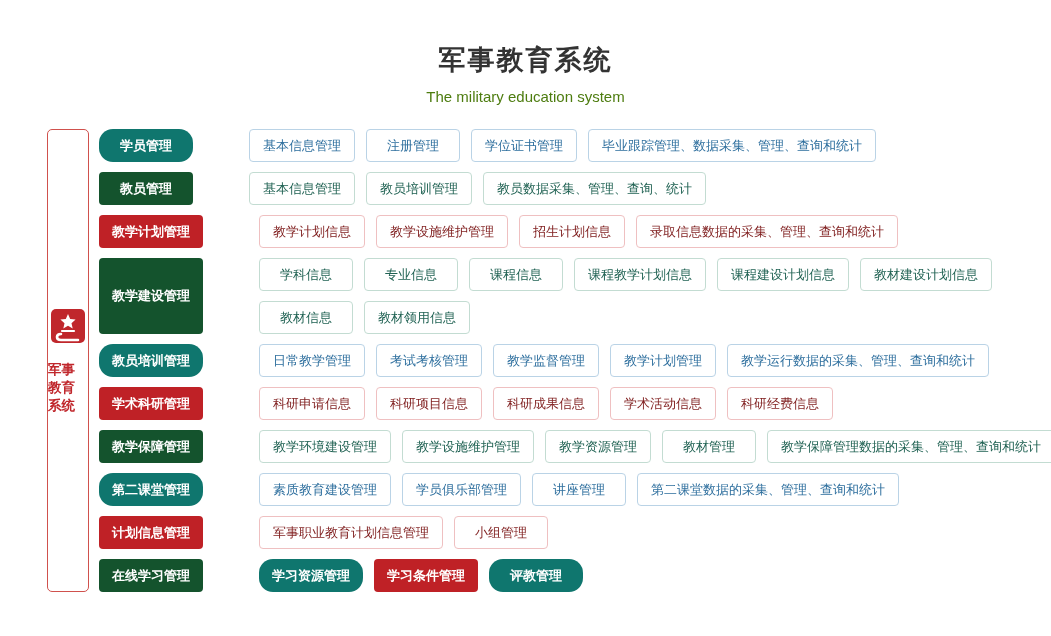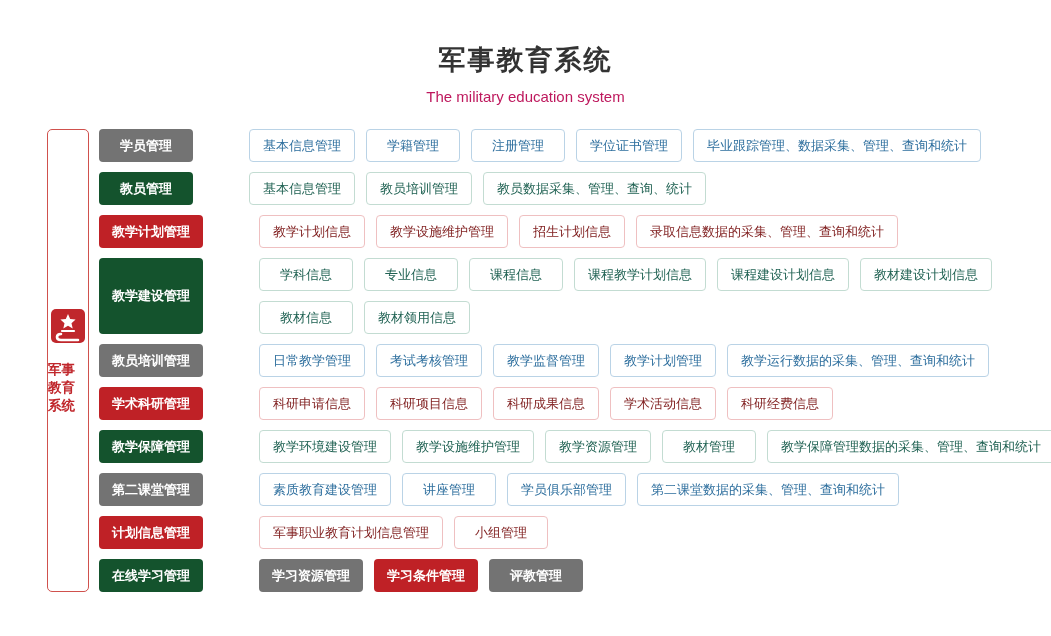--- a/index.html
+++ b/index.html
@@ -1,37 +1,37 @@
 <!DOCTYPE html>
 <html><head>
 <meta charset="utf-8">
 <style>
   * { margin:0; padding:0; box-sizing:border-box; }
   html,body { width:1051px; height:636px; background:#ffffff; overflow:hidden;
     font-family:"Liberation Sans","DejaVu Sans",sans-serif; }
   .header { text-align:center; padding-top:42px; }
   .header h1 { font-size:27px; font-weight:bold; color:#333333; letter-spacing:2px; }
-  .header .sub { margin-top:10px; font-size:15px; color:#be185d; }
+  .header .sub { margin-top:10px; font-size:15px; color:#4d7c0f; }
   .main { display:flex; margin:24px 0 0 47px; gap:10px; align-items:stretch; }
 
   .root-box { width:111px; border:1px solid #d0514d; border-radius:5px;
     display:flex; flex-direction:column; justify-content:center; align-items:center; gap:10px; }
   .root-box .label { color:#c0272c; font-size:13.5px; font-weight:bold; }
 
   .rows { display:flex; flex-direction:column; gap:10px; }
   .row { display:flex; gap:10px; align-items:stretch; }
   .lines { display:flex; flex-direction:column; gap:10px;padding-left:46px; }
   .line { display:flex; gap:11px; }
 
   .btn { height:33px; min-width:94px; padding:0 13px; border-radius:4px;
     display:flex; align-items:center; justify-content:center;
     font-size:13px; white-space:nowrap; cursor:default; }
   .cat { font-weight:bold; align-self:stretch; height:auto; min-height:33px; }
   .filled { color:#ffffff; font-weight:bold; border:none; }
-  .filled.blue  { background:#737373; }
+  .filled.blue  { background:#0f766e;border-radius:14px; }
   .filled.green { background:#14532d; }
   .filled.red   { background:#bf2126; }
   .outline { background:#ffffff; border:1px solid; }
   .outline.blue  { color:#2e6f9e; border-color:#bad3e6; }
   .outline.green { color:#206253; border-color:#c3dcd2; }
   .outline.red   { color:#7f1d1d; border-color:#efc0c1; }
 </style>
 </head>
 <body>
 
@@ -51,21 +51,20 @@
       </svg>
     </span>
     <div class="label">军事教育系统</div>
   </div>
   <div class="rows">
       <div class="row">
         <div class="btn cat filled blue">学员管理</div>
         <div class="lines">
           <div class="line">
             <div class="btn outline blue">基本信息管理</div>
-            <div class="btn outline blue">学籍管理</div>
             <div class="btn outline blue">注册管理</div>
             <div class="btn outline blue">学位证书管理</div>
             <div class="btn outline blue">毕业跟踪管理、数据采集、管理、查询和统计</div>
           </div>
         </div>
       </div>
       <div class="row">
         <div class="btn cat filled green">教员管理</div>
         <div class="lines">
           <div class="line">
@@ -137,22 +136,22 @@
             <div class="btn outline green">教材管理</div>
             <div class="btn outline green">教学保障管理数据的采集、管理、查询和统计</div>
           </div>
         </div>
       </div>
       <div class="row">
         <div class="btn cat filled blue">第二课堂管理</div>
         <div class="lines">
           <div class="line">
             <div class="btn outline blue">素质教育建设管理</div>
+            <div class="btn outline blue">学员俱乐部管理</div>
             <div class="btn outline blue">讲座管理</div>
-            <div class="btn outline blue">学员俱乐部管理</div>
             <div class="btn outline blue">第二课堂数据的采集、管理、查询和统计</div>
           </div>
         </div>
       </div>
       <div class="row">
         <div class="btn cat filled red">计划信息管理</div>
         <div class="lines">
           <div class="line">
             <div class="btn outline red">军事职业教育计划信息管理</div>
             <div class="btn outline red">小组管理</div>

